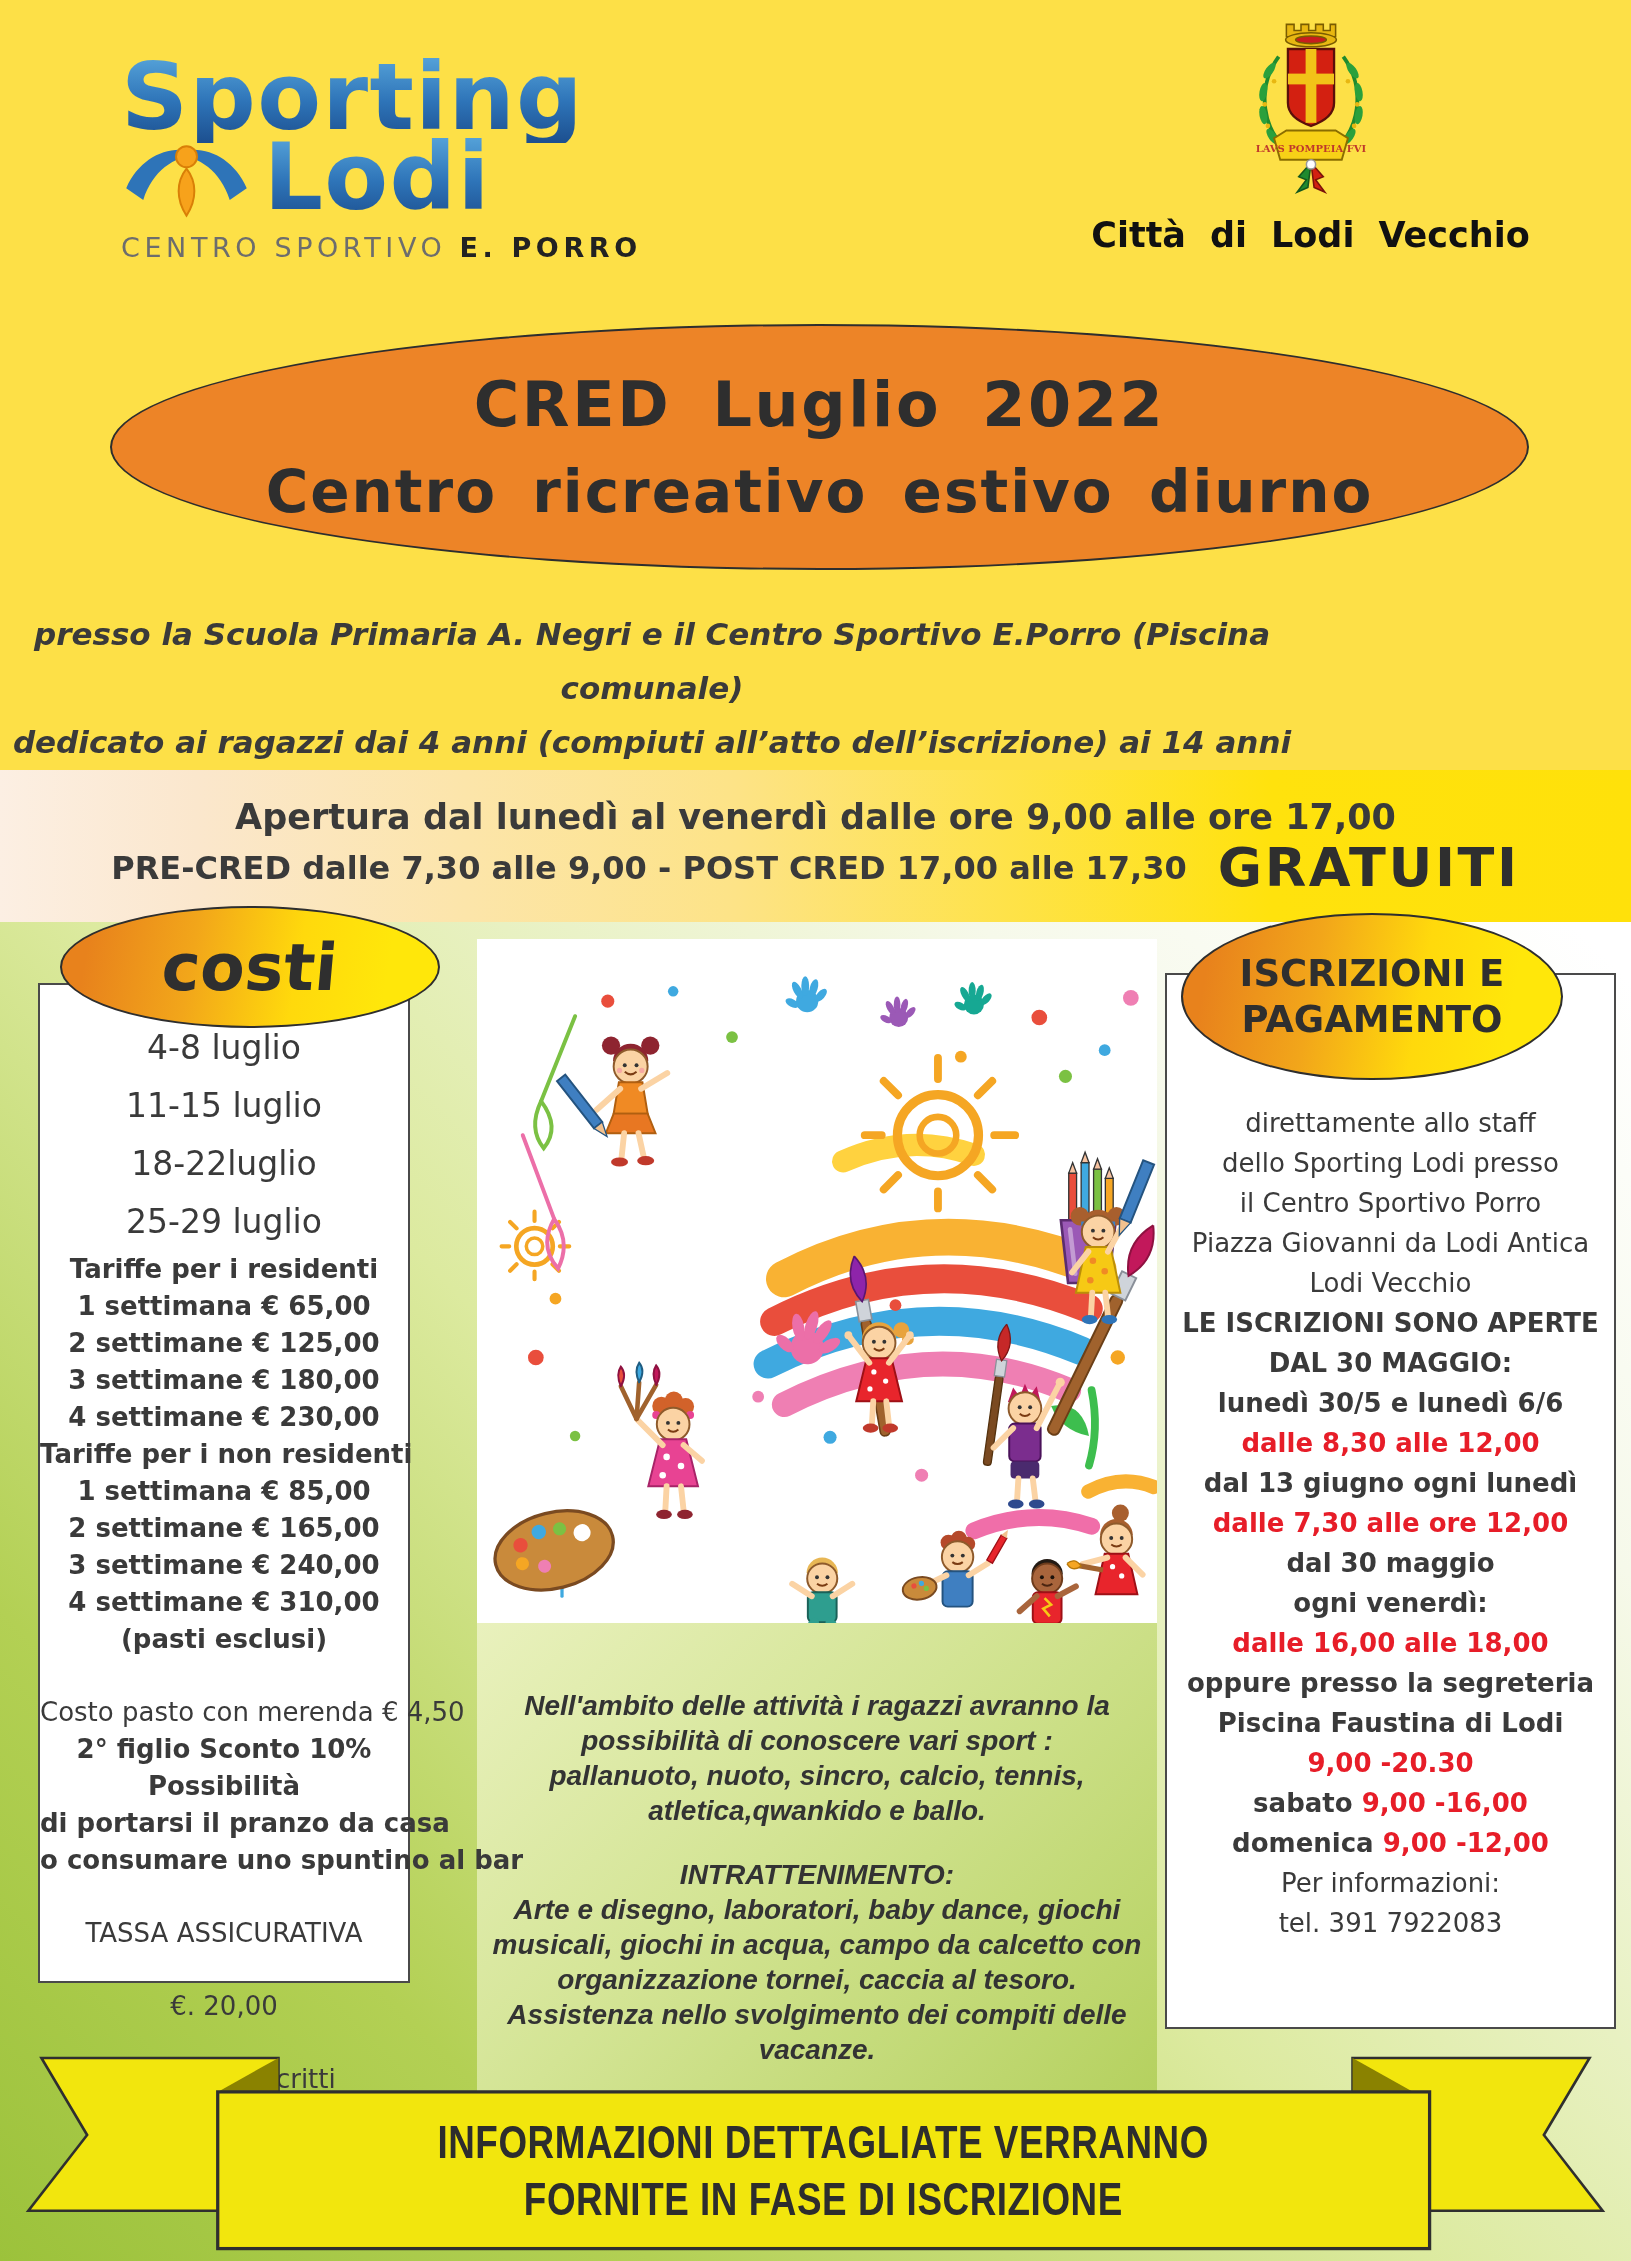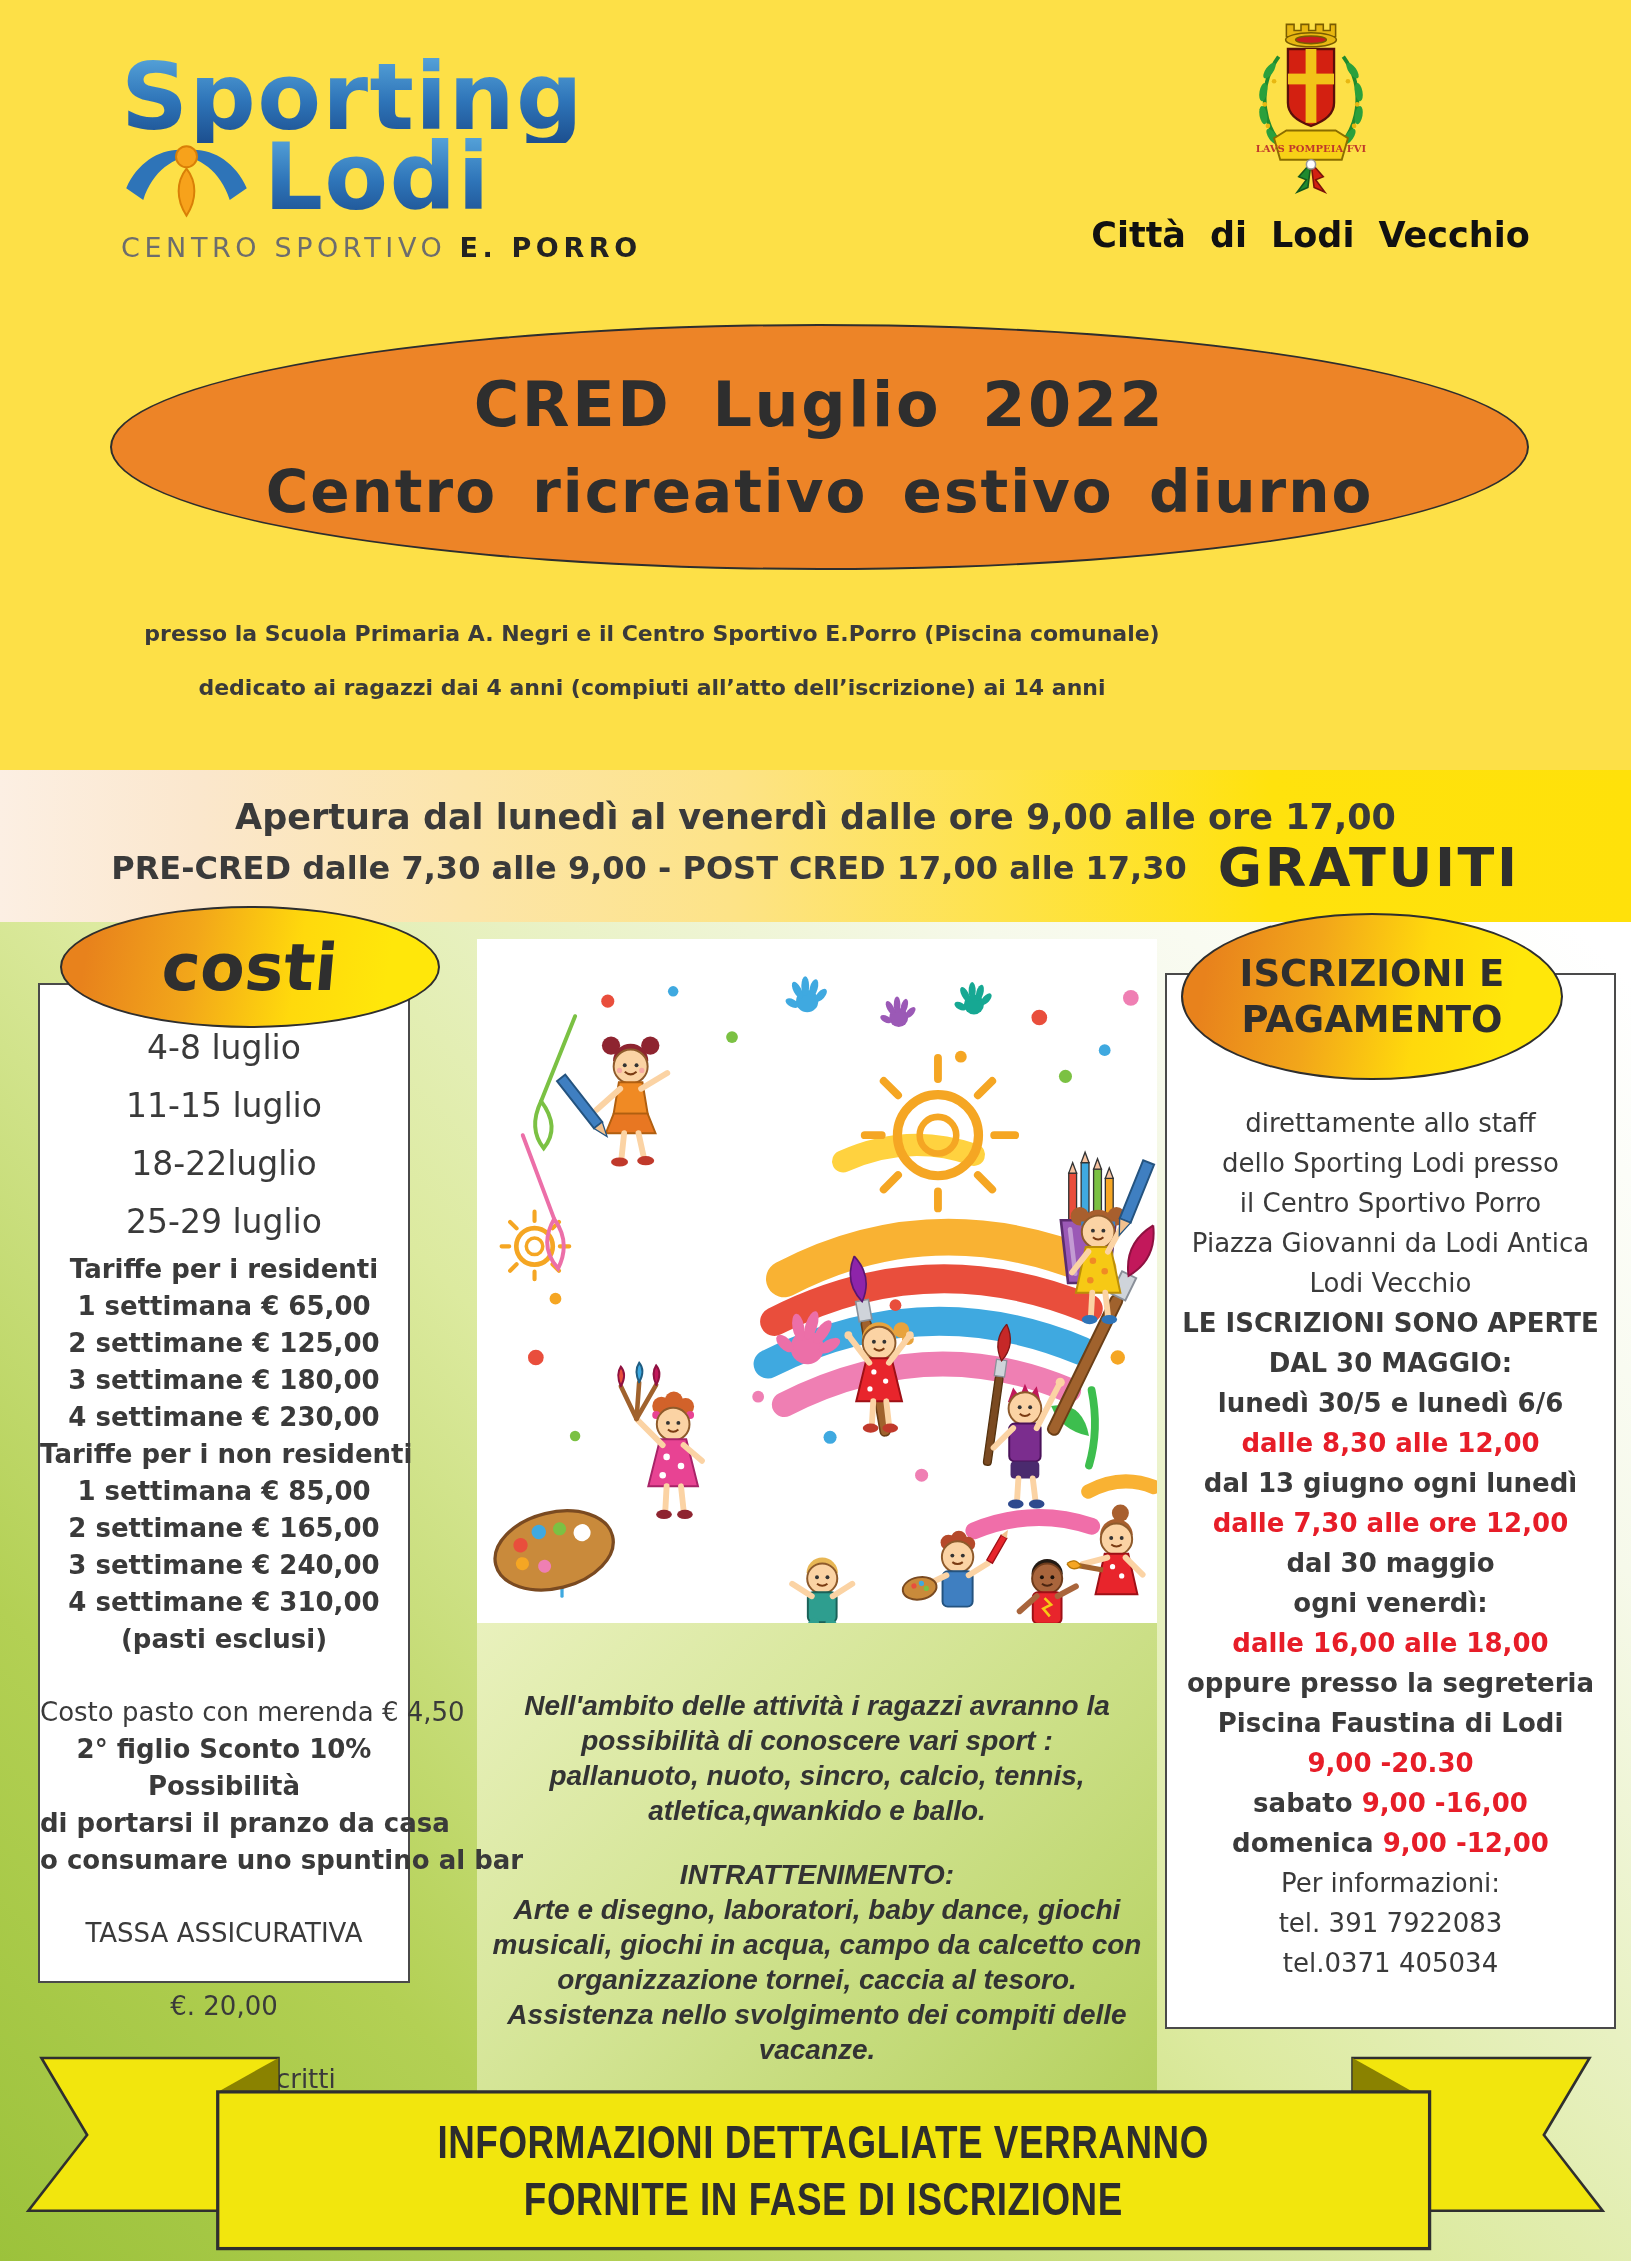--- a/index.html
+++ b/index.html
@@ -22,21 +22,21 @@
   .crest-wrap{position:absolute;left:1085px;top:9.2px;width:451px;text-align:center;}
   .muni-name{margin-top:3.9px;font-size:35px;font-weight:bold;color:#111;word-spacing:11.8px;}
   
   .title-ellipse{position:absolute;left:110px;top:324px;width:1415px;height:242px;border-radius:50%;
         background:#ed8427;border:2.6px solid #2e2e2e;display:flex;flex-direction:column;
         align-items:center;justify-content:center;gap:17px;}
   .title-l1{font-size:62px;font-weight:bold;color:#2e2e2e;letter-spacing:2.6px;word-spacing:17px;}
   .title-l2{font-size:58px;font-weight:bold;color:#2e2e2e;letter-spacing:2px;word-spacing:13px;}
   
   .intro{position:absolute;left:0;top:607px;width:1304px;text-align:center;font-weight:bold;
-        font-size:22px;line-height:54px;color:#3a3a3a;}
+        font-size:31px;line-height:54px;color:#3a3a3a;font-style:italic;}
   
   .band{position:absolute;left:0;top:770px;width:1631px;height:152px;
         background:linear-gradient(90deg,#fcefe3 0%,#fbe7cd 12%,#fde387 45%,#ffe20d 78%,#ffe10a 100%);
         display:flex;flex-direction:column;align-items:center;justify-content:center;gap:3.9px;}
   .band-l1{font-size:35px;font-weight:bold;color:#3a3a3a;}
   .band-row{display:flex;align-items:center;}
   .band-l2{font-size:32px;font-weight:bold;color:#3a3a3a;}
   .band-free{font-size:54px;font-weight:bold;color:#2f2f2f;margin-left:31px;letter-spacing:2.6px;line-height:1;}
   
   .grad-ellipse{border-radius:50%;border:2.6px solid #2e2e2e;
@@ -563,21 +563,20 @@
         <div class="ri-b"><span class="c-d">dal 30 maggio</span></div>
         <div class="ri-b"><span class="c-d">ogni  venerdì:</span></div>
         <div class="ri-b"><span class="c-r">dalle 16,00 alle 18,00</span></div>
         <div class="ri-b"><span class="c-d">oppure presso la segreteria</span></div>
         <div class="ri-b"><span class="c-d">Piscina Faustina di Lodi</span></div>
         <div class="ri-b"><span class="c-r">9,00 -20.30</span></div>
         <div class="ri-b"><span class="c-d">sabato </span><span class="c-r">9,00 -16,00</span></div>
         <div class="ri-b"><span class="c-d">domenica </span><span class="c-r">9,00 -12,00</span></div>
         <div class="ri-n"><span class="c-d">Per informazioni:</span></div>
         <div class="ri-n"><span class="c-d">tel. 391 7922083</span></div>
-        <div class="ri-n"><span class="c-d">tel.0371 405034</span></div>
       </div>
   </div>
 
   <svg class="ribbon-svg" width="1631" height="222" viewBox="0 0 2495 340">
     <polygon points="425,29 62,29 132,147 42,263 425,263" fill="#f2e60d" stroke="#2f2f2f" stroke-width="4"></polygon>
     <polygon points="2070,29 2433,29 2363,147 2453,263 2070,263" fill="#f2e60d" stroke="#2f2f2f" stroke-width="4"></polygon>
     <polygon points="425,29 332,81 425,81" fill="#8a8200"></polygon>
     <polygon points="2070,29 2163,81 2070,81" fill="#8a8200"></polygon>
     <rect x="332" y="81" width="1856" height="240" fill="#f2e60d" stroke="#2f2f2f" stroke-width="5"></rect>
   </svg>

